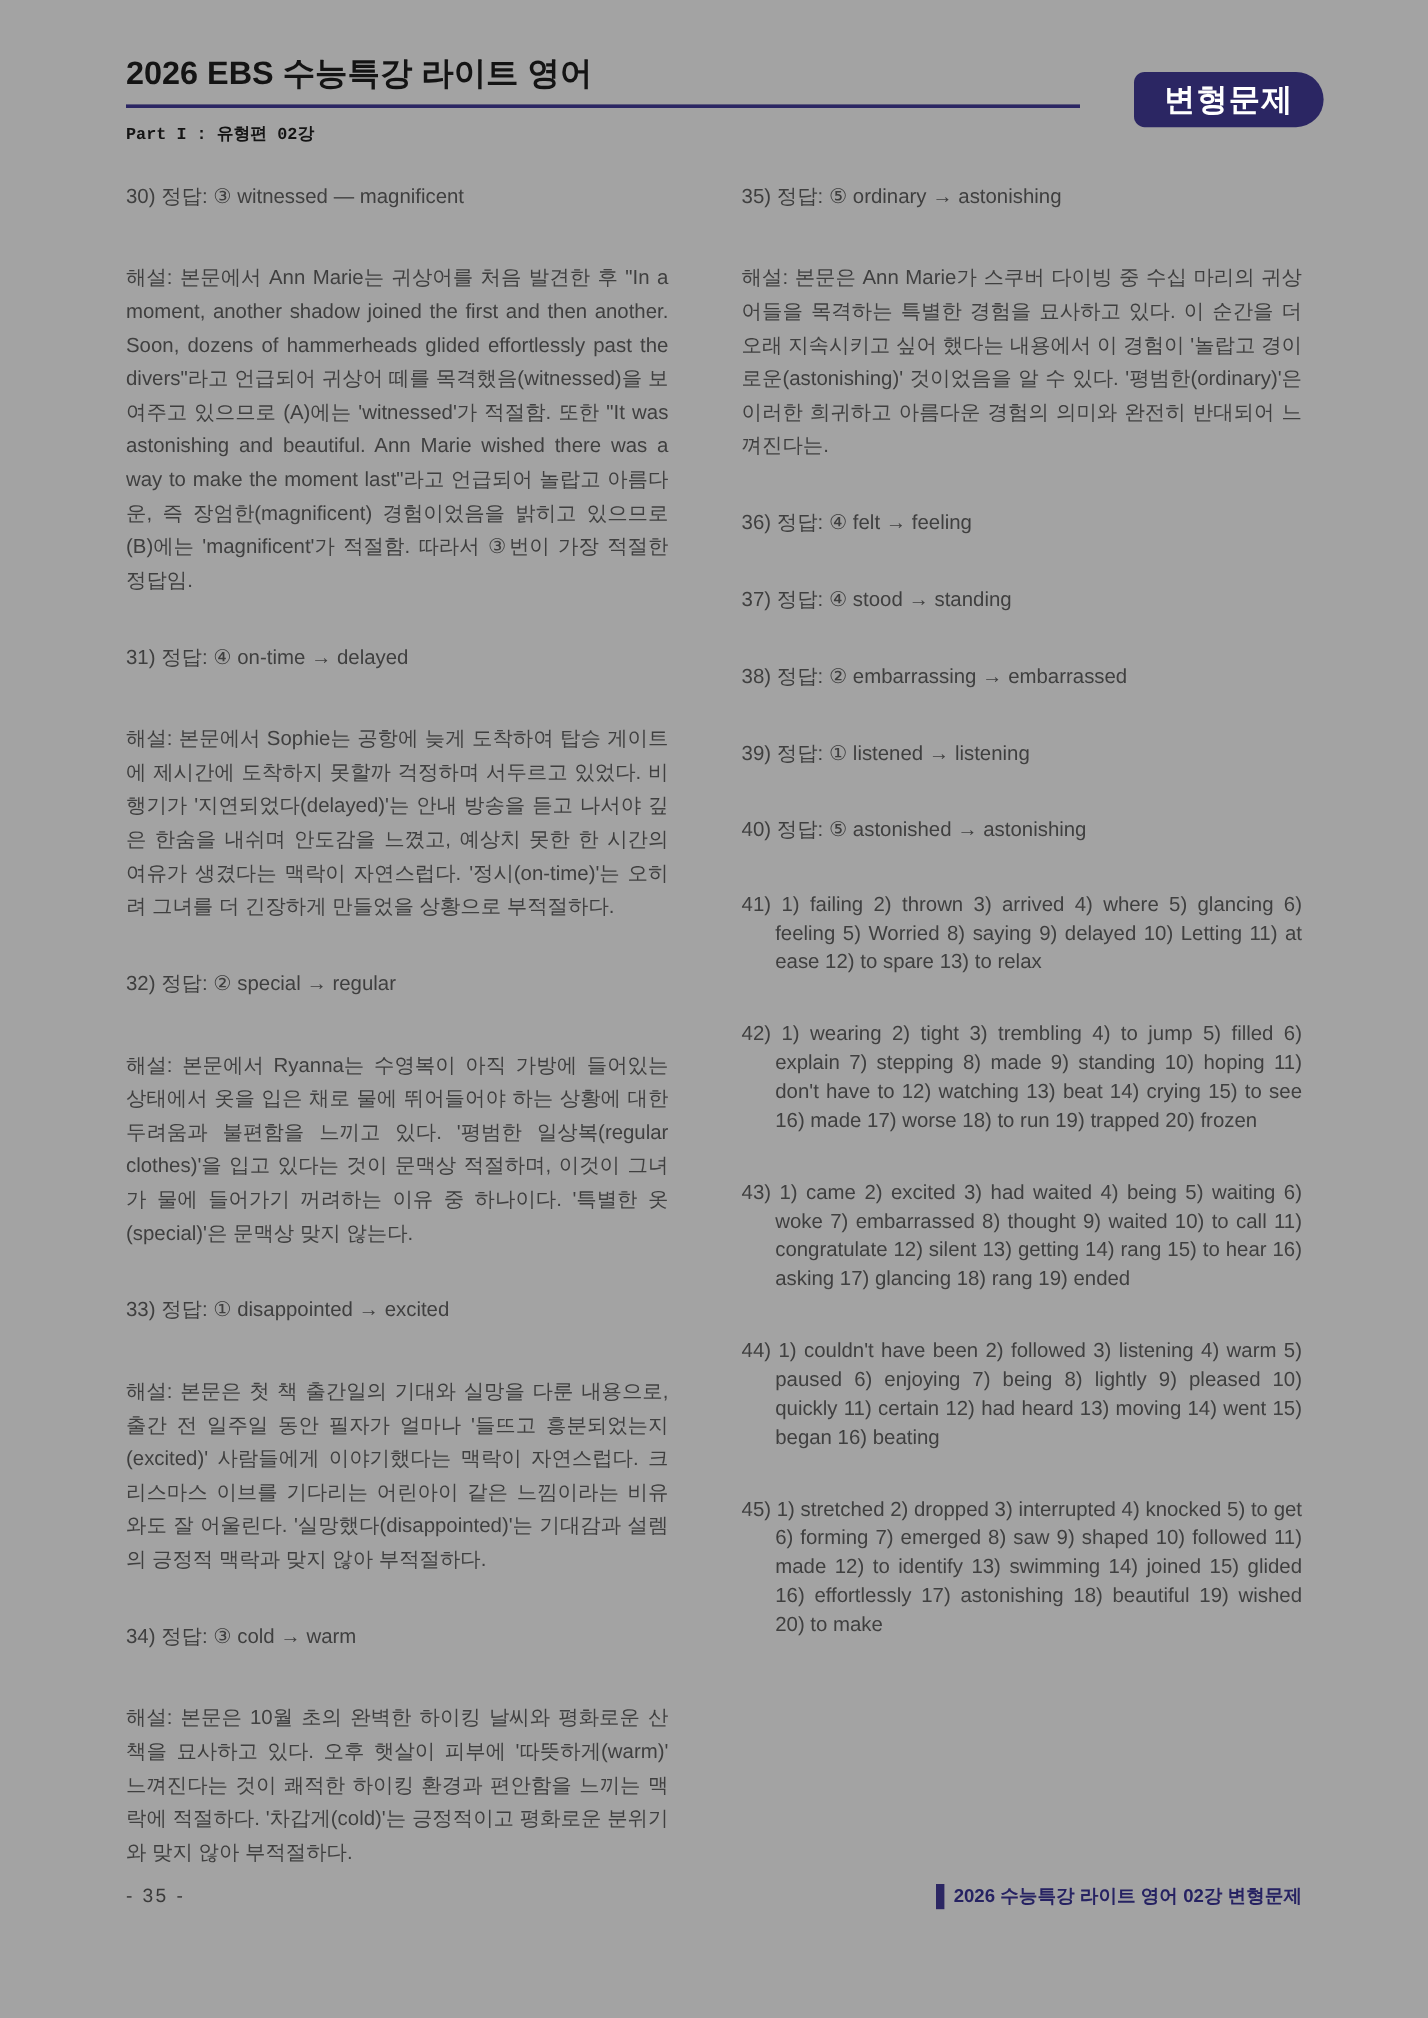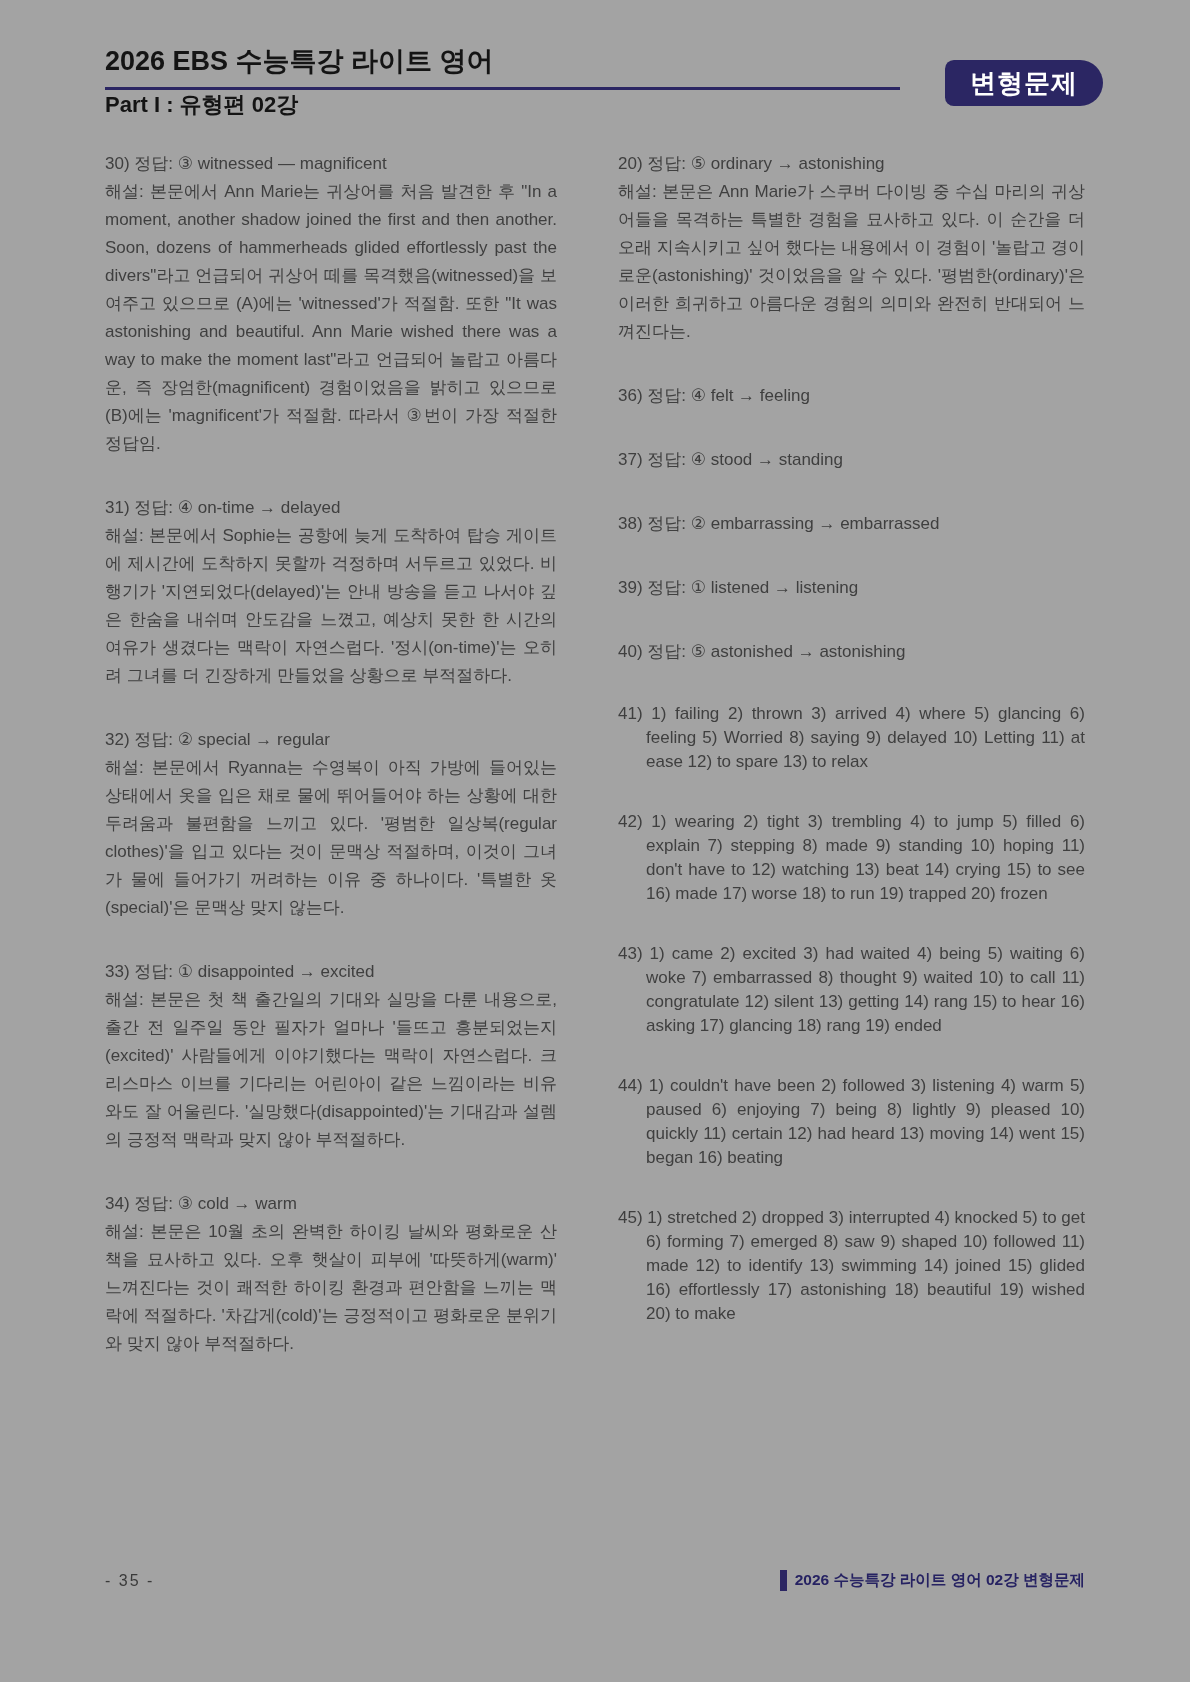--- a/index.html
+++ b/index.html
@@ -4,33 +4,33 @@
 <style>
   html,body{margin:0;padding:0;background:#ffffff;}
   .page{
     position:relative;width:1190px;height:1682px;background:#a3a3a3;
     font-family:"Liberation Sans","DejaVu Sans",sans-serif;color:#3f3f3f;overflow:hidden;
   }
   
   .header{position:absolute;left:105px;top:44px;width:998px;}
   .title{margin:0;font-size:27px;font-weight:bold;color:#141414;line-height:34px;}
   .title-rule{width:795px;height:3px;background:#2b2663;margin-top:9px;}
-  .subtitle{font-size:22px;font-weight:bold;color:#141414;}
+  .subtitle{margin-top:13px;font-size:14px;font-weight:bold;color:#141414;font-family:Liberation Mono, monospace;}
   .badge{
     position:absolute;right:0;top:16px;width:158px;height:46px;background:#2b2663;
     border-radius:10px 26px 26px 10px;color:#ffffff;font-weight:bold;font-size:26px;
     display:flex;align-items:center;justify-content:center;letter-spacing:1px;
   }
   
   .col{position:absolute;top:150px;font-size:17px;}
   .col-left{left:105px;width:452px;}
   .col-right{left:618px;width:467px;}
   .item{margin-bottom:36px;}
   .answer-line{line-height:28px;text-align:left;}
-  .explanation{line-height:28px;text-align:justify;}
+  .explanation{line-height:28px;text-align:justify;margin-top:40px;}
   .item.wordlist .answer-line{
     line-height:24px;padding-left:28px;text-indent:-28px;text-align:justify;
   }
   
   .footer{position:absolute;left:105px;top:1572px;width:980px;height:26px;font-size:16px;}
   .page-number{position:absolute;left:0;top:0;width:880px;color:#3a3a3a;letter-spacing:2px;}
   .footer-right{
     position:absolute;right:0;top:-2px;display:flex;align-items:center;gap:8px;
     font-weight:bold;color:#262262;font-size:15.5px;text-align:center;
   }
@@ -66,21 +66,21 @@
           <div class="answer-line">33) 정답: ① disappointed → excited</div>
           <div class="explanation">해설: 본문은 첫 책 출간일의 기대와 실망을 다룬 내용으로, 출간 전 일주일 동안 필자가 얼마나 '들뜨고 흥분되었는지(excited)' 사람들에게 이야기했다는 맥락이 자연스럽다. 크리스마스 이브를 기다리는 어린아이 같은 느낌이라는 비유와도 잘 어울린다. '실망했다(disappointed)'는 기대감과 설렘의 긍정적 맥락과 맞지 않아 부적절하다.</div>
         </div>
         <div class="item">
           <div class="answer-line">34) 정답: ③ cold → warm</div>
           <div class="explanation">해설: 본문은 10월 초의 완벽한 하이킹 날씨와 평화로운 산책을 묘사하고 있다. 오후 햇살이 피부에 '따뜻하게(warm)' 느껴진다는 것이 쾌적한 하이킹 환경과 편안함을 느끼는 맥락에 적절하다. '차갑게(cold)'는 긍정적이고 평화로운 분위기와 맞지 않아 부적절하다.</div>
         </div>
       </section>
     <section class="col col-right" id="col-right">
         <div class="item">
-          <div class="answer-line">20) 정답: ⑤ ordinary → astonishing</div>
+          <div class="answer-line">35) 정답: ⑤ ordinary → astonishing</div>
           <div class="explanation">해설: 본문은 Ann Marie가 스쿠버 다이빙 중 수십 마리의 귀상어들을 목격하는 특별한 경험을 묘사하고 있다. 이 순간을 더 오래 지속시키고 싶어 했다는 내용에서 이 경험이 '놀랍고 경이로운(astonishing)' 것이었음을 알 수 있다. '평범한(ordinary)'은 이러한 희귀하고 아름다운 경험의 의미와 완전히 반대되어 느껴진다는.</div>
         </div>
         <div class="item">
           <div class="answer-line">36) 정답: ④ felt → feeling</div>
         </div>
         <div class="item">
           <div class="answer-line">37) 정답: ④ stood → standing</div>
         </div>
         <div class="item">
           <div class="answer-line">38) 정답: ② embarrassing → embarrassed</div>

